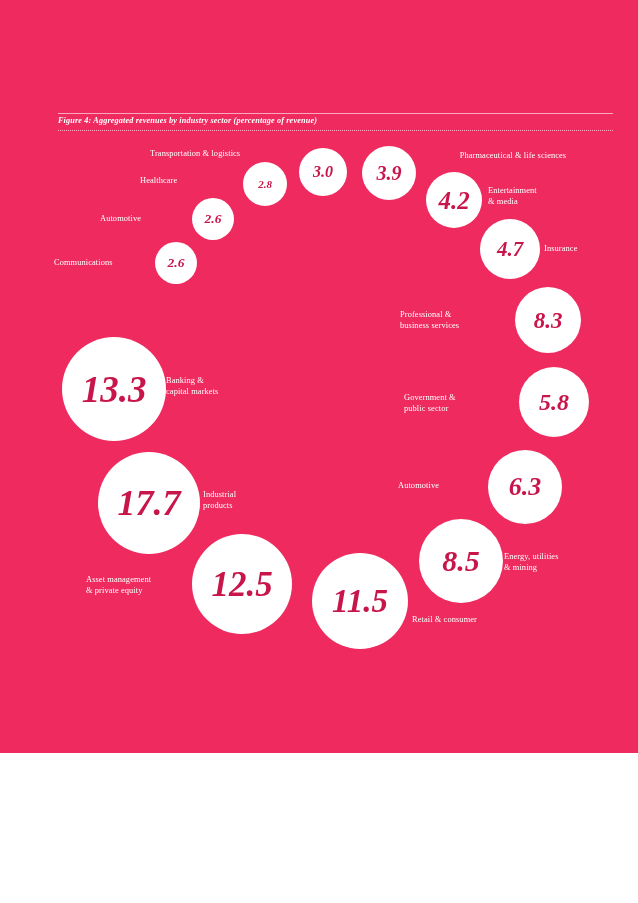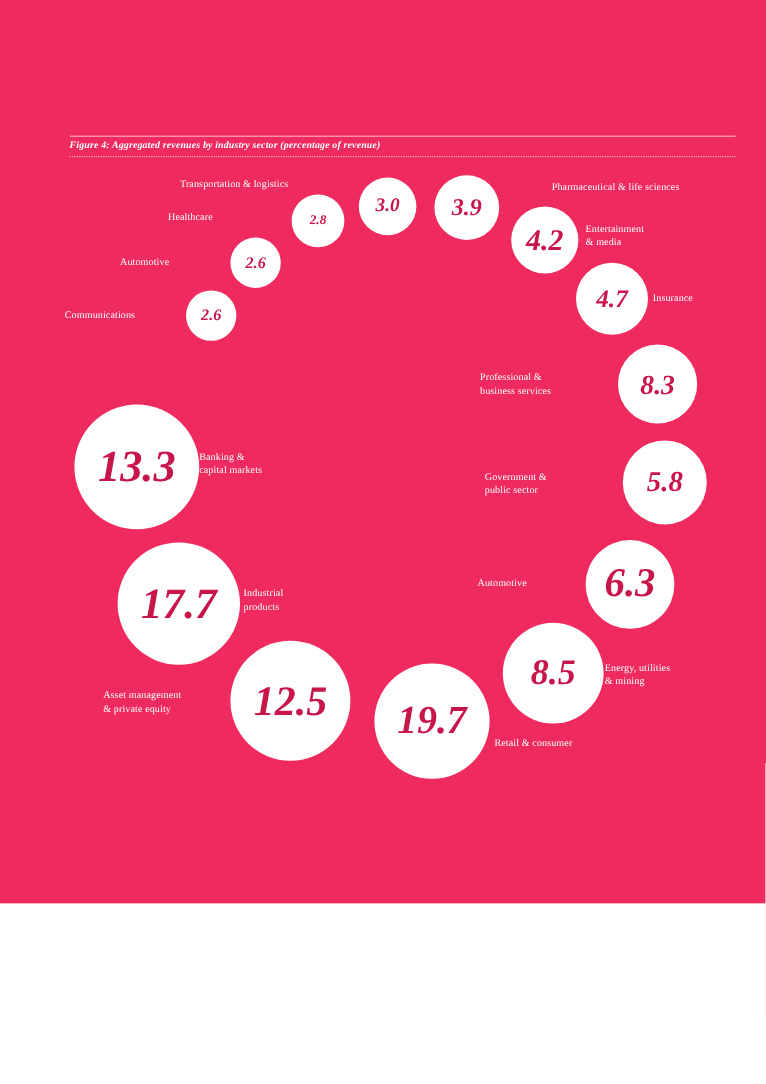--- a/index.html
+++ b/index.html
@@ -114,25 +114,25 @@
         <div class="bubble" style="left: 362px; top: 146px; width: 54px; height: 54px; font-size: 20px;">3.9</div>
         <div class="bubble-label lbl-right" style="left: 423px; top: 150px; width: 180px; text-align: center;">Pharmaceutical &amp; life sciences</div>
         <div class="bubble" style="left: 426px; top: 172px; width: 56px; height: 56px; font-size: 25px;">4.2</div>
         <div class="bubble-label lbl-right" style="left: 488px; top: 185px; width: 100px;">Entertainment<br>&amp; media</div>
         <div class="bubble" style="left: 480px; top: 219px; width: 60px; height: 60px; font-size: 21px;">4.7</div>
         <div class="bubble-label lbl-right" style="left: 544px; top: 243px; width: 80px;">Insurance</div>
         <div class="bubble" style="left: 515px; top: 287px; width: 66px; height: 66px; font-size: 23px;">8.3</div>
         <div class="bubble-label lbl-left" style="left: 400px; top: 309px; width: 110px;">Professional &amp;<br>business services</div>
         <div class="bubble" style="left: 519px; top: 367px; width: 70px; height: 70px; font-size: 24px;">5.8</div>
         <div class="bubble-label lbl-left" style="left: 404px; top: 392px; width: 110px;">Government &amp;<br>public sector</div>
-        <div class="bubble" style="left: 488px; top: 450px; width: 74px; height: 74px; font-size: 34px;">6.3</div>
+        <div class="bubble" style="left: 488px; top: 450px; width: 74px; height: 74px; font-size: 26px;">6.3</div>
         <div class="bubble-label lbl-left" style="left: 398px; top: 480px; width: 86px;">Automotive</div>
         <div class="bubble" style="left: 419px; top: 519px; width: 84px; height: 84px; font-size: 30px;">8.5</div>
         <div class="bubble-label lbl-right" style="left: 504px; top: 551px; width: 110px;">Energy, utilities<br>&amp; mining</div>
-        <div class="bubble" style="left: 312px; top: 553px; width: 96px; height: 96px; font-size: 33px;">19.7</div>
+        <div class="bubble" style="left: 312px; top: 553px; width: 96px; height: 96px; font-size: 33px;">11.5</div>
         <div class="bubble-label lbl-right" style="left: 412px; top: 614px; width: 120px;">Retail &amp; consumer</div>
         <div class="bubble" style="left: 192px; top: 534px; width: 100px; height: 100px; font-size: 35px;">12.5</div>
         <div class="bubble-label lbl-left" style="left: 86px; top: 574px; width: 105px;">Asset management<br>&amp; private equity</div>
         <div class="bubble" style="left: 98px; top: 452px; width: 102px; height: 102px; font-size: 36px;">17.7</div>
         <div class="bubble-label lbl-right" style="left: 203px; top: 489px; width: 90px;">Industrial<br>products</div>
         <div class="bubble" style="left: 62px; top: 337px; width: 104px; height: 104px; font-size: 37px;">13.3</div>
         <div class="bubble-label lbl-right" style="left: 166px; top: 375px; width: 100px;">Banking &amp;<br>capital markets</div>
       </div>
 
   </div>

